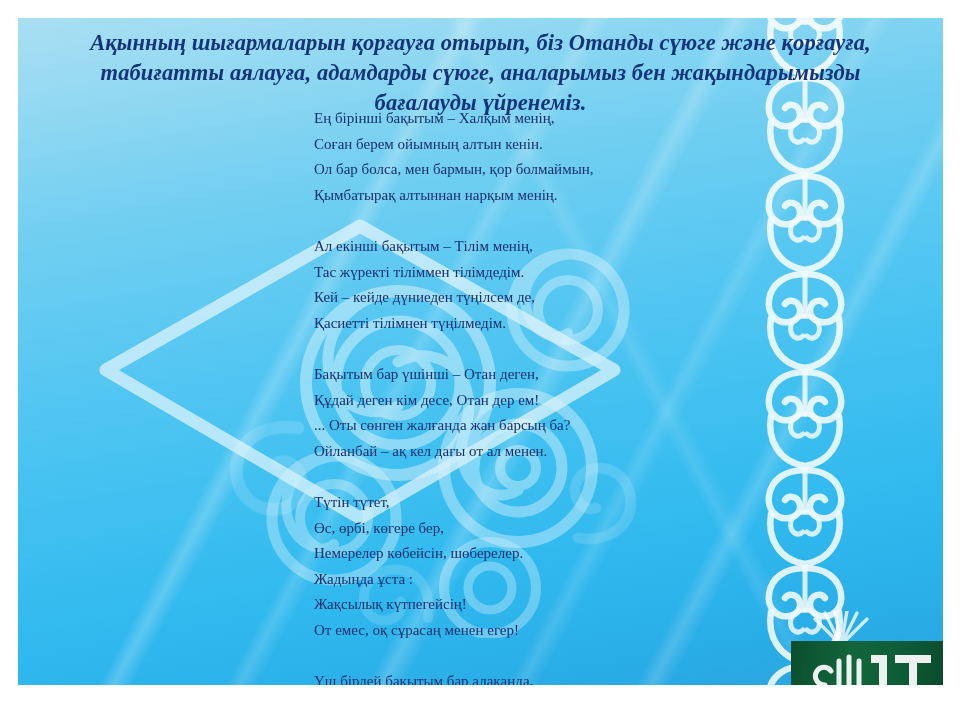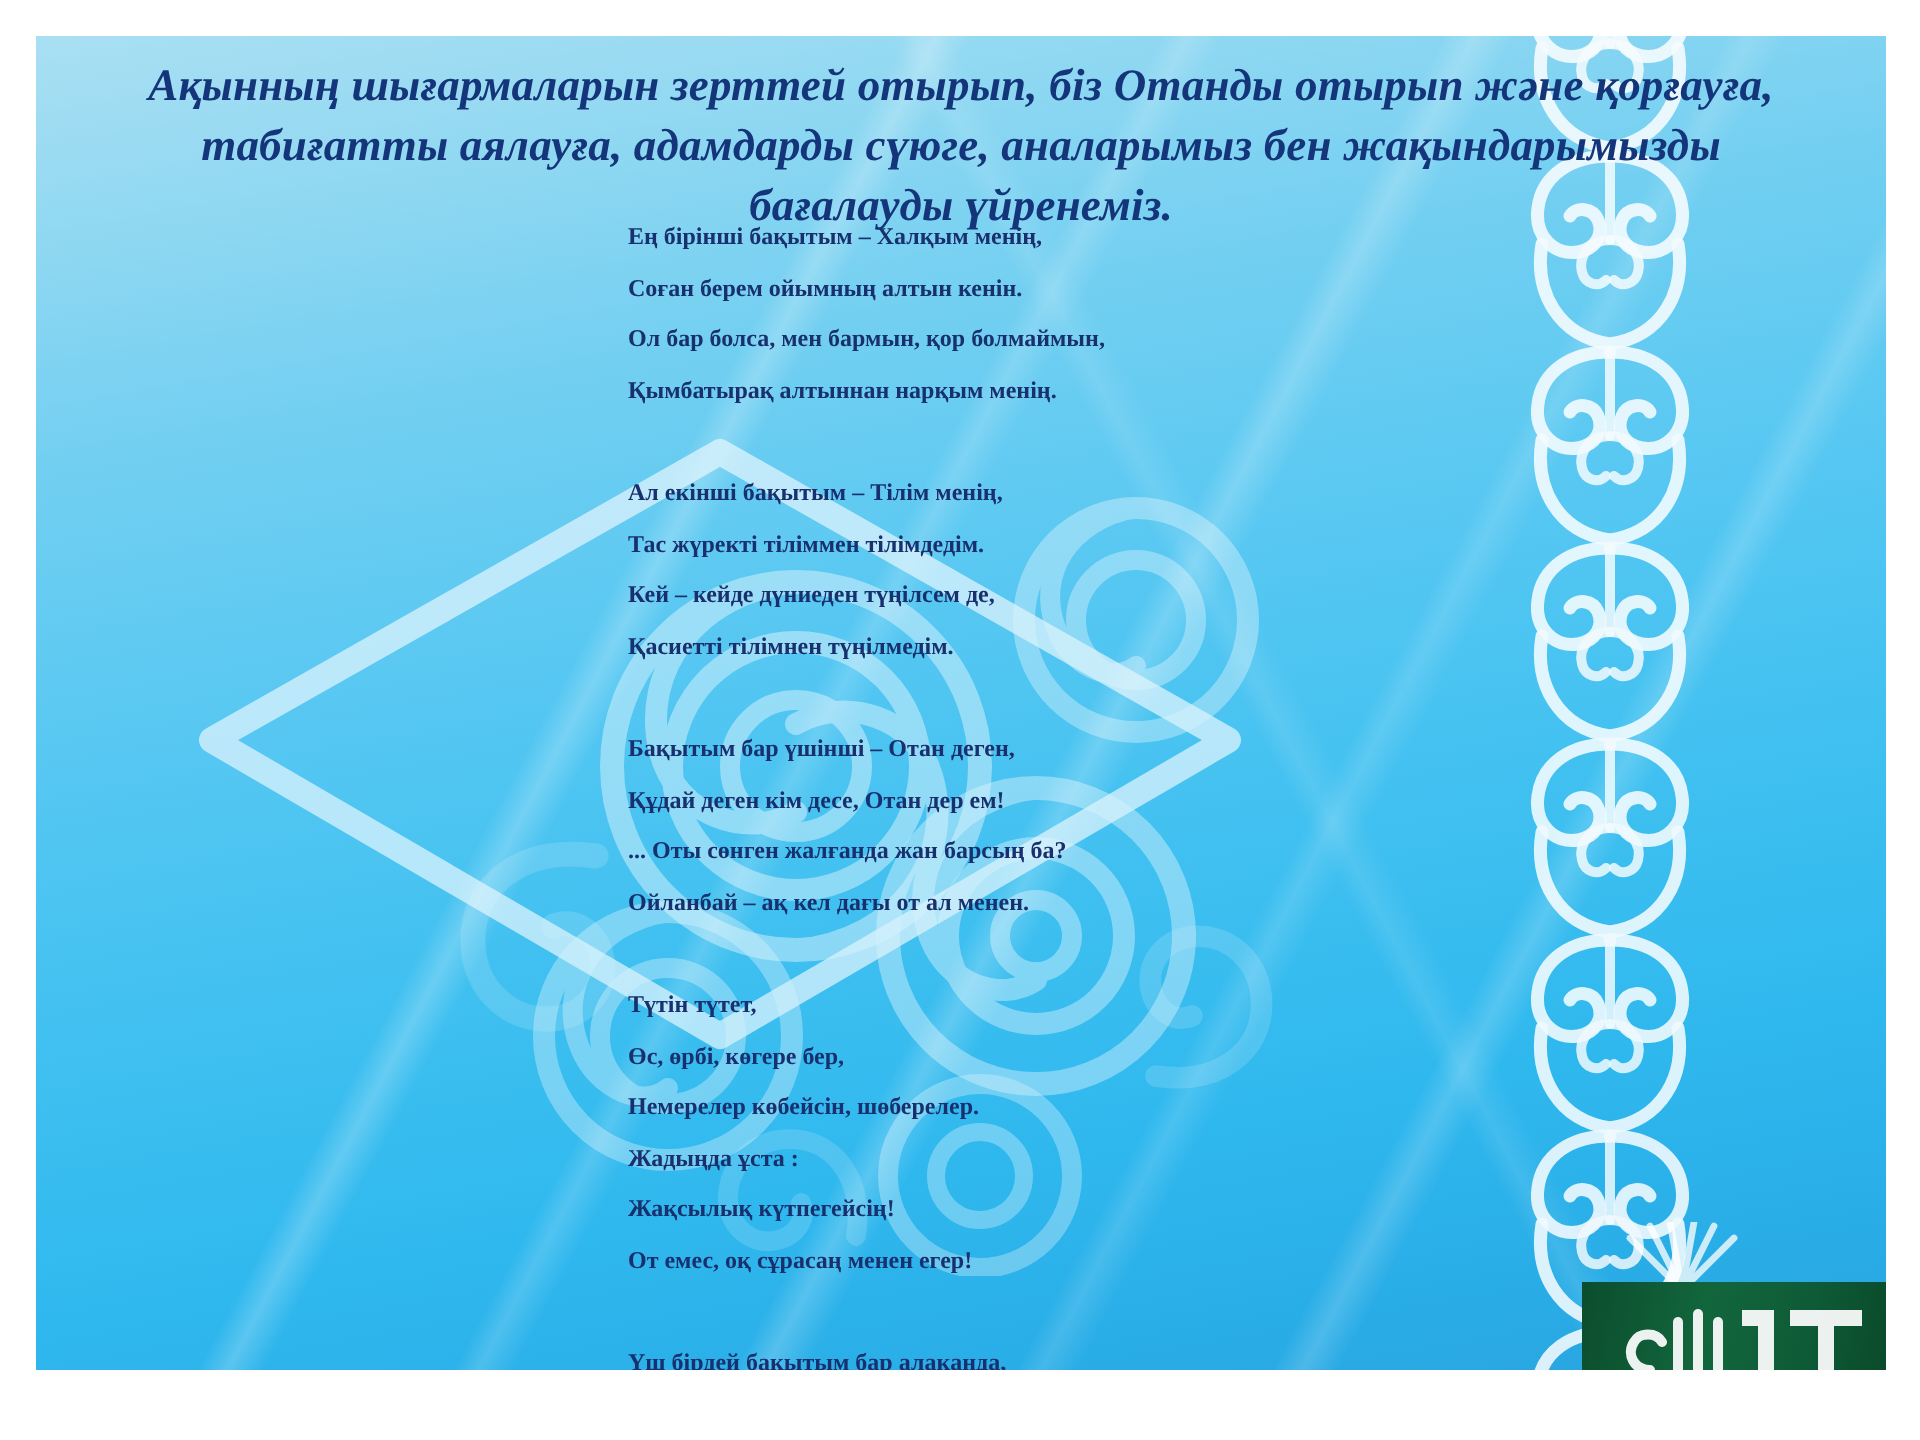--- a/index.html
+++ b/index.html
@@ -90,22 +90,22 @@
     letter-spacing: 0.1px;
   }
 
   
   .poem {
     position: absolute;
     left: 296px;
     top: 88px;
     width: 520px;
     font-family: "Liberation Serif", "DejaVu Serif", serif;
-    font-weight: bold;
-    font-size: 12px;
+    font-weight: normal;
+    font-size: 15px;
     line-height: 25.6px;
     color: #18306e;
     text-align: left;
     white-space: pre;
   }
   .poem .stanza { margin: 0 0 25.6px 0; }
   .poem .stanza:last-child { margin-bottom: 0; }
   .poem .line { display: block; }
 
   
@@ -218,21 +218,21 @@
         <use href="#ornModule" y="98"></use>
         <use href="#ornModule" y="196"></use>
         <use href="#ornModule" y="294"></use>
         <use href="#ornModule" y="392"></use>
         <use href="#ornModule" y="490"></use>
         <use href="#ornModule" y="588"></use>
         <use href="#ornModule" y="686"></use>
       </g>
     </svg>
 
-    <div class="title">Ақынның шығармаларын зерттей отырып, біз Отанды отырып және қорғауға, табиғатты аялауға, адамдарды сүюге, аналарымыз бен жақындарымызды бағалауды үйренеміз.</div>
+    <div class="title">Ақынның шығармаларын қорғауға отырып, біз Отанды сүюге және қорғауға, табиғатты аялауға, адамдарды сүюге, аналарымыз бен жақындарымызды бағалауды үйренеміз.</div>
 
     <div class="poem" id="poem-body"><div class="stanza"><span class="line">Ең бірінші бақытым – Халқым менің,</span><span class="line">Соған берем ойымның алтын кенін.</span><span class="line">Ол бар болса, мен бармын, қор болмаймын,</span><span class="line">Қымбатырақ алтыннан нарқым менің.</span></div><div class="stanza"><span class="line">Ал екінші бақытым – Тілім менің,</span><span class="line">Тас жүректі тіліммен тілімдедім.</span><span class="line">Кей – кейде дүниеден түңілсем де,</span><span class="line">Қасиетті тілімнен түңілмедім.</span></div><div class="stanza"><span class="line">Бақытым бар үшінші – Отан деген,</span><span class="line">Құдай деген кім десе, Отан дер ем!</span><span class="line">... Оты сөнген жалғанда жан барсың ба?</span><span class="line">Ойланбай – ақ кел дағы от ал менен.</span></div><div class="stanza"><span class="line">Түтін түтет,</span><span class="line">Өс, өрбі, көгере бер,</span><span class="line">Немерелер көбейсін, шөберелер.</span><span class="line">Жадыңда ұста :</span><span class="line">Жақсылық күтпегейсің!</span><span class="line">От емес, оқ сұрасаң менен егер!</span></div><div class="stanza"><span class="line">Үш бірдей бақытым бар алақанда,</span></div></div>
 
     <svg class="logo-rays" viewBox="0 0 92 34">
       <g stroke="#ffffff" stroke-width="3.4" opacity="0.85" stroke-linecap="round">
         <line x1="46" y1="34" x2="30" y2="2"></line>
         <line x1="46" y1="34" x2="40" y2="0"></line>
         <line x1="46" y1="34" x2="52" y2="0"></line>
         <line x1="46" y1="34" x2="62" y2="2"></line>
         <line x1="46" y1="34" x2="72" y2="8"></line>

